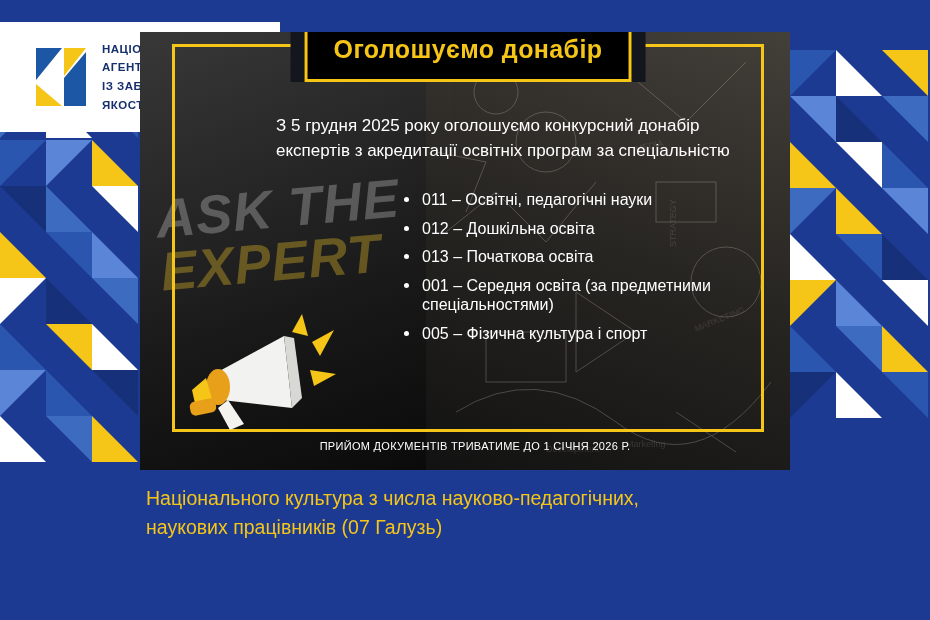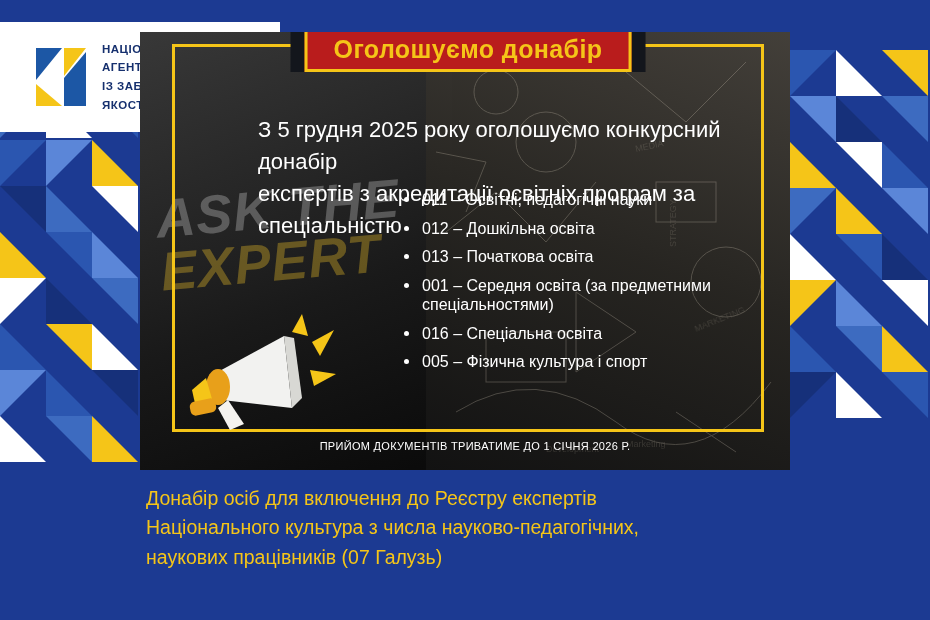--- a/index.html
+++ b/index.html
@@ -127,33 +127,33 @@
     top: -20px;
     transform: translateX(-50%);
     background: #13161c;
     padding: 0 14px;
   }
   .headline {
     border: 3px solid #f5c518;
     color: #f5c518;
     font-size: 25px;
     font-weight: bold;
-    padding: 5px 26px 5px;
-    background: #b91c1c;
+    padding: 5px 26px 15px;
+    background: #000000;
     letter-spacing: 0.4px;
     white-space: nowrap;
   }
 
   .intro {
     position: absolute;
-    left: 118px;
+    left: 136px;
     right: 28px;
     top: 82px;
     color: #ffffff;
-    font-size: 22px;
+    font-size: 17px;
     line-height: 1.45;
     font-weight: 500;
     text-align: left;
   }
 
   .spec-list {
     position: absolute;
     left: 256px;
     top: 150px;
     right: 34px;
@@ -341,21 +341,20 @@
     <div class="intro">
       <div>З 5 грудня 2025 року оголошуємо конкурсний донабір</div>
       <div>експертів з акредитації освітніх програм за спеціальністю</div>
     </div>
 
     <ul class="spec-list">
       <li>011 – Освітні, педагогічні науки</li>
       <li>012 – Дошкільна освіта</li>
       <li>013 – Початкова освіта</li>
       <li>001 – Середня освіта (за предметними спеціальностями)</li>
-      <li>016 – Спеціальна освіта</li>
       <li>005 – Фізична культура і спорт</li>
     </ul>
 
     <div class="deadline">ПРИЙОМ ДОКУМЕНТІВ ТРИВАТИМЕ ДО 1 СІЧНЯ 2026 Р.</div>
 
     <div class="megaphone">
       <svg width="165" height="130" viewBox="0 0 165 130">
         <g>
           <polygon points="108,20 118,2 124,24" fill="#f5c518"></polygon>
           <polygon points="128,30 150,18 136,44" fill="#f5c518"></polygon>
@@ -365,18 +364,17 @@
           <ellipse cx="34" cy="75" rx="12" ry="18" fill="#e8a01a"></ellipse>
           <path d="M22 66 L8 78 L12 96 L30 94 Z" fill="#f5c518"></path>
           <rect x="6" y="88" width="26" height="14" rx="5" fill="#e8a01a" transform="rotate(-12 19 95)"></rect>
           <path d="M44 88 L60 112 L46 118 L34 96 Z" fill="#f5f3ef"></path>
         </g>
       </svg>
     </div>
   </div>
 
   <div class="caption">
-    <div>Донабір осіб для включення до Реєстру експертів</div>
     <div>Національного культура з числа науково-педагогічних,</div>
     <div>наукових працівників  (07 Галузь)</div>
   </div>
 
 </div>
 
 </body></html>

